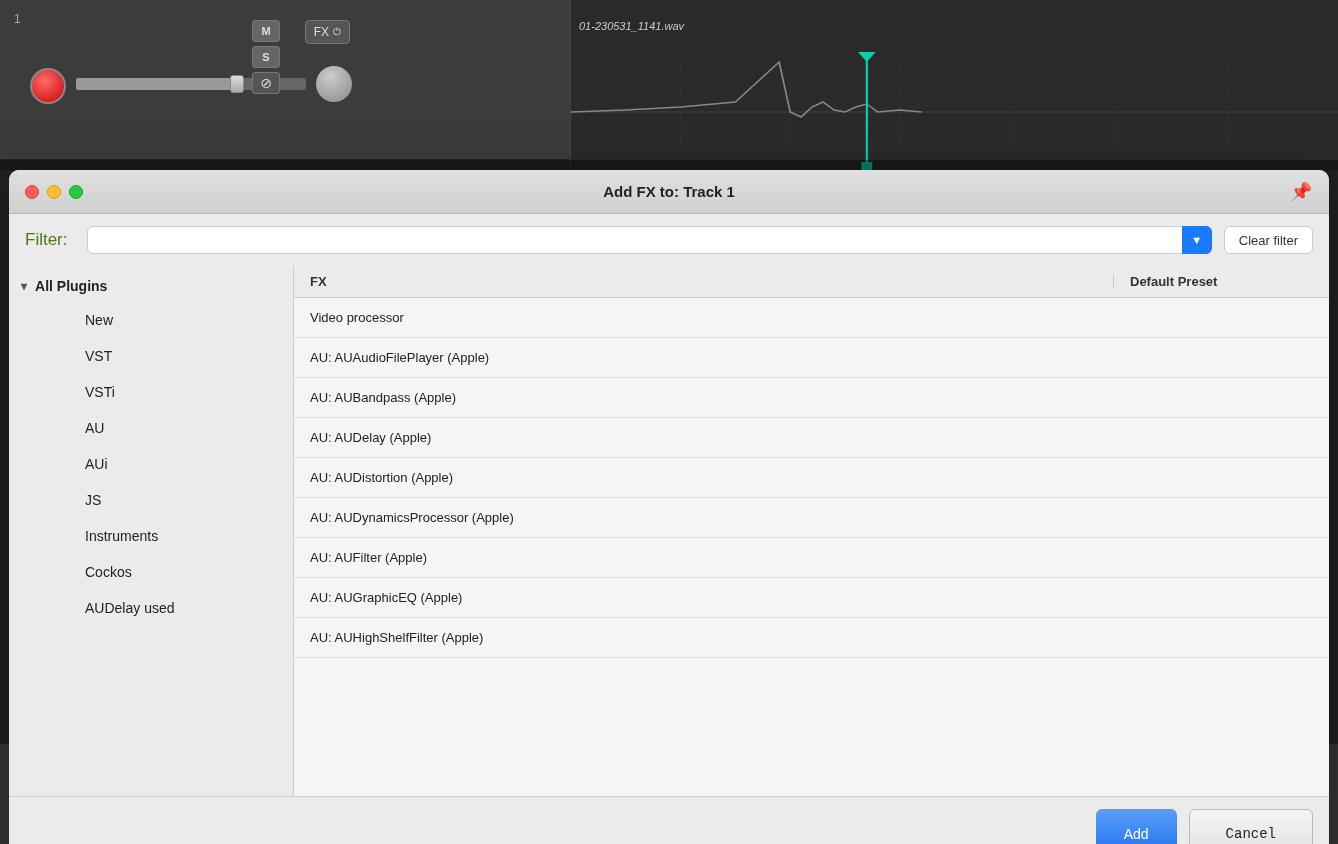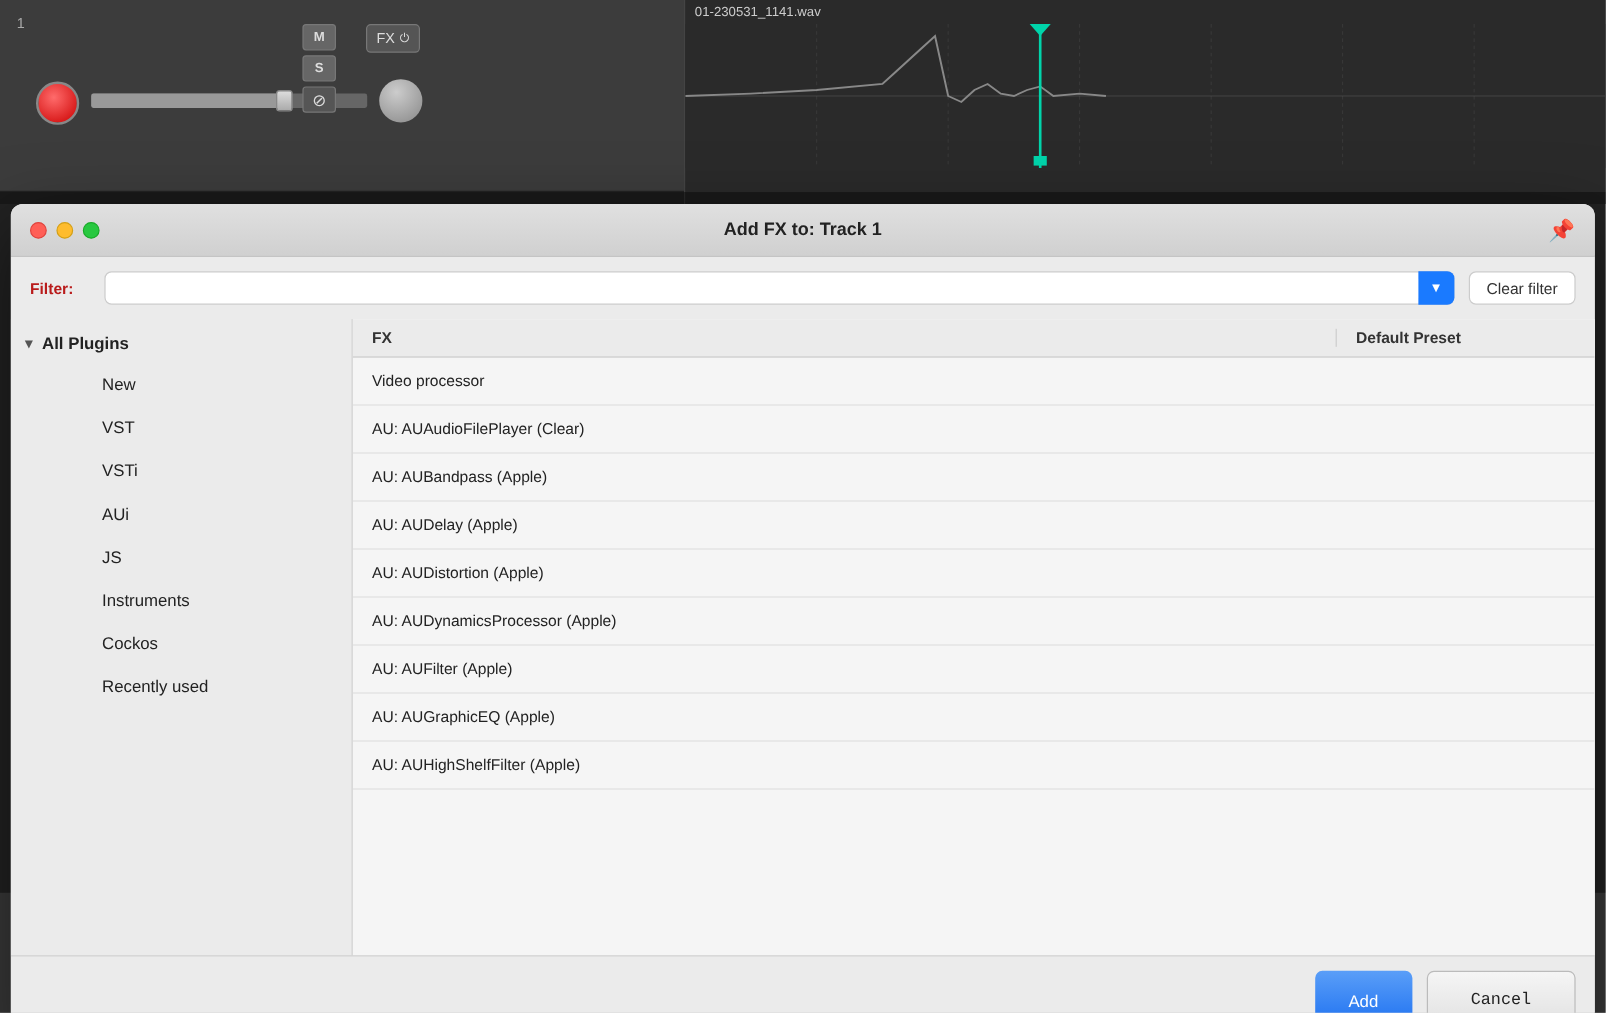--- a/index.html
+++ b/index.html
@@ -115,21 +115,22 @@
       flex: 1;
       background: #2a2a2a;
       border-left: 1px solid #444;
       position: relative;
       overflow: hidden;
     }
 
     .waveform-title {
       color: #ccc;
       font-size: 11px;
-      padding: 4px 8px;
+      padding: 20px 8px;
+      font-style: italic;
     }
 
     .waveform-canvas {
       width: 100%;
       height: 120px;
       background: #2a2a2a;
       position: relative;
     }
 
     .waveform-canvas svg {
@@ -202,24 +203,23 @@
     
     .filter-row {
       display: flex;
       align-items: center;
       padding: 12px 16px;
       gap: 12px;
       background: #ebebeb;
     }
 
     .filter-label {
-      font-size: 13px;
-      color: #b91c1c;
+      font-size: 17px;
+      color: #4d7c0f;
       width: 50px;
-      font-weight: bold;
     }
 
     .filter-input-wrap {
       flex: 1;
       position: relative;
     }
 
     .filter-input {
       width: 100%;
       height: 28px;
@@ -451,46 +451,49 @@
         <div class="sidebar-item">
           <span>New</span>
         </div>
         <div class="sidebar-item">
           <span>VST</span>
         </div>
         <div class="sidebar-item">
           <span>VSTi</span>
         </div>
         <div class="sidebar-item">
+          <span>AU</span>
+        </div>
+        <div class="sidebar-item">
           <span>AUi</span>
         </div>
         <div class="sidebar-item">
           <span>JS</span>
         </div>
         <div class="sidebar-item">
           <span>Instruments</span>
         </div>
         <div class="sidebar-item">
           <span>Cockos</span>
         </div>
         <div class="sidebar-item">
-          <span>Recently used</span>
+          <span>AUDelay used</span>
         </div>
       </div>
 
       <div class="fx-list">
         <div class="fx-list-header">
           <div class="fx-col">FX</div>
           <div class="preset-col">Default Preset</div>
         </div>
         <div class="fx-row">
           <span>Video processor</span>
         </div>
         <div class="fx-row">
-          <span>AU: AUAudioFilePlayer (Clear)</span>
+          <span>AU: AUAudioFilePlayer (Apple)</span>
         </div>
         <div class="fx-row">
           <span>AU: AUBandpass (Apple)</span>
         </div>
         <div class="fx-row">
           <span>AU: AUDelay (Apple)</span>
         </div>
         <div class="fx-row">
           <span>AU: AUDistortion (Apple)</span>
         </div>

